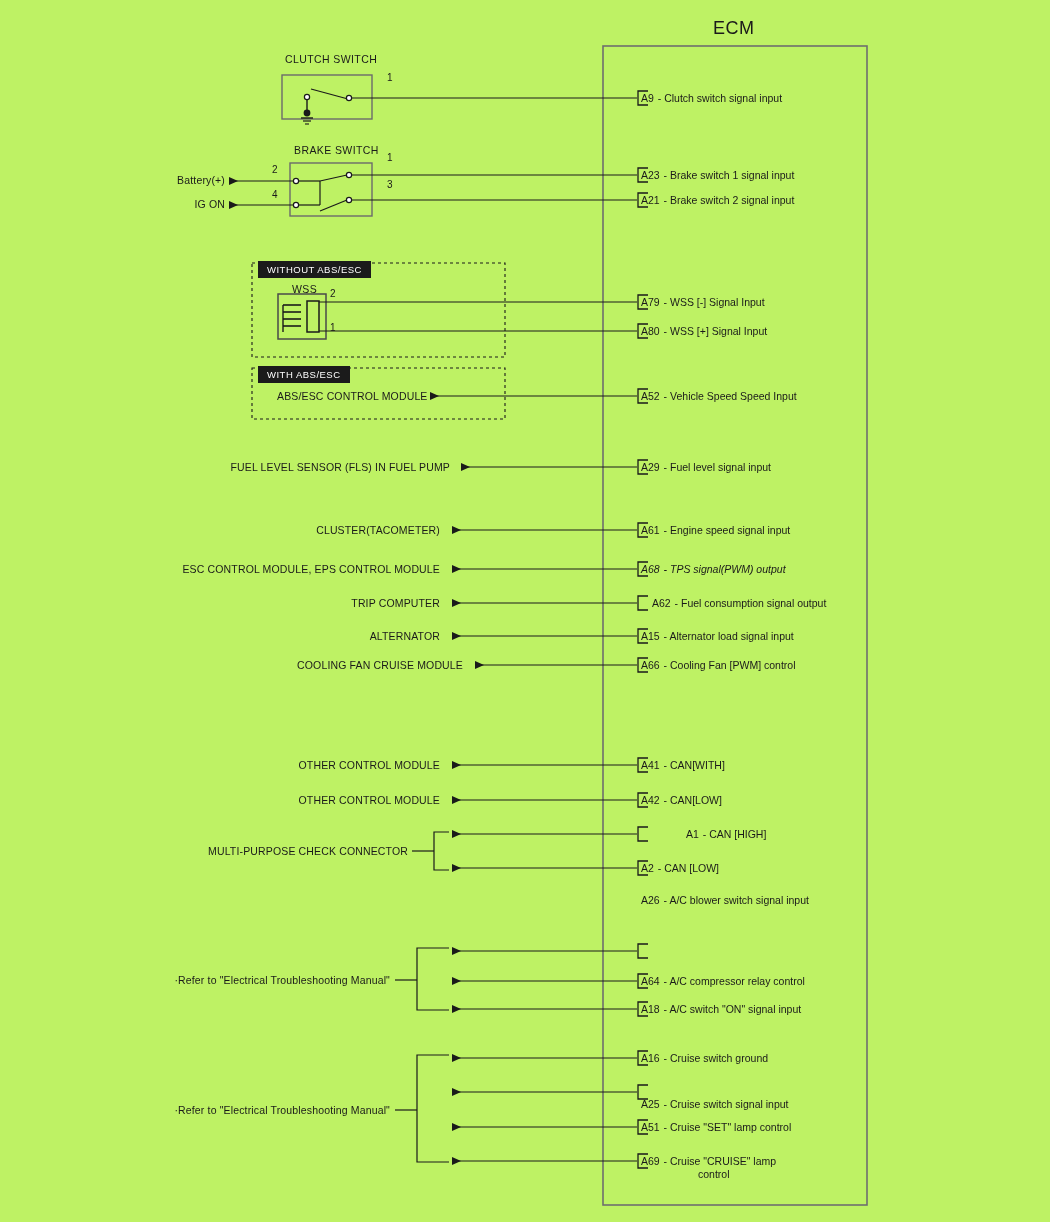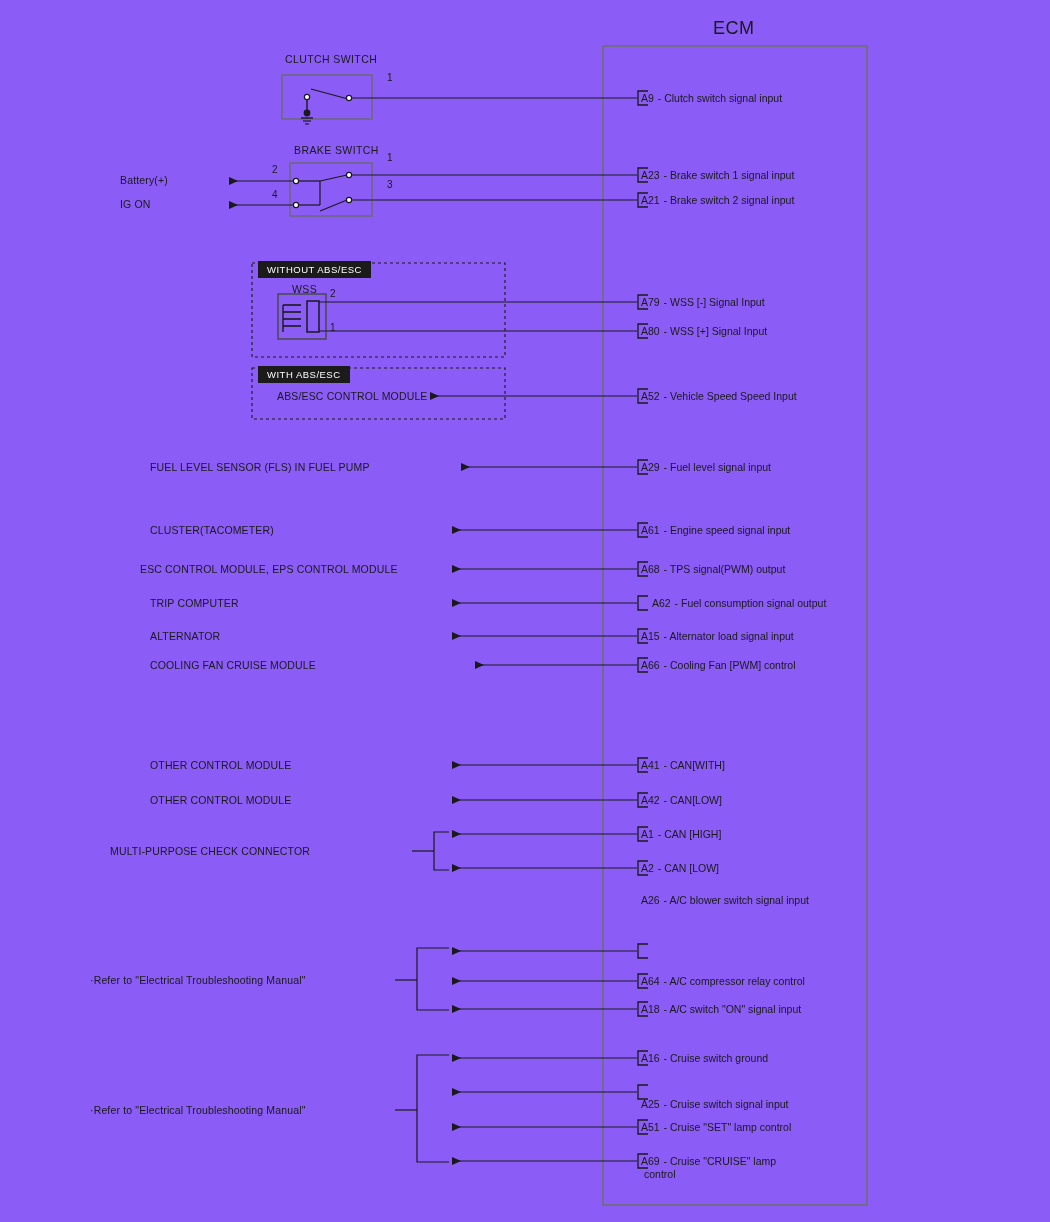--- a/index.html
+++ b/index.html
@@ -9,38 +9,38 @@
   }
   body {
     font-family: "Liberation Sans", sans-serif;
     color: #1a1a1a;
   }
   #page {
     position: relative;
     width: 1050px;
     height: 1222px;
     overflow: hidden;
-    background: #8b5cf6;
+    background: #bef264;
   }
   #svg-layer {
     position: absolute;
     left: 0;
     top: 0;
     width: 1050px;
     height: 1222px;
   }
   .lbl {
     position: absolute;
     font-size: 10.5px;
     line-height: 12px;
     letter-spacing: 0.15px;
     color: #1a1a1a;
     white-space: nowrap;
   }
-  .lbl-right { }
+  .lbl-right { text-align: right; }
   .ecm-title {
     position: absolute;
     font-size: 18px;
     letter-spacing: 0.5px;
     color: #1a1a1a;
   }
   .comp-title {
     position: absolute;
     font-size: 10.5px;
     letter-spacing: 0.4px;
@@ -253,21 +253,21 @@
     <span>- Vehicle Speed Speed Input</span>
   </div>
   <div class="pin-label" style="left:639px; top:461px;">
     <span class="pin-code">A29</span>
     <span>- Fuel level signal input</span>
   </div>
   <div class="pin-label" style="left:639px; top:524px;">
     <span class="pin-code">A61</span>
     <span>- Engine speed signal input</span>
   </div>
-  <div class="pin-label" style="left:639px; top:563px;">
+  <div class="pin-label" style="left:639px; top:563px;font-style:italic;">
     <span class="pin-code">A68</span>
     <span>- TPS signal(PWM) output</span>
   </div>
   <div class="pin-label" style="left:639px; top:597px;padding-left:11px;">
     <span class="pin-code">A62</span>
     <span>- Fuel consumption signal output</span>
   </div>
   <div class="pin-label" style="left:639px; top:630px;">
     <span class="pin-code">A15</span>
     <span>- Alternator load signal input</span>
@@ -277,21 +277,21 @@
     <span>- Cooling Fan [PWM] control</span>
   </div>
   <div class="pin-label" style="left:639px; top:759px;">
     <span class="pin-code">A41</span>
     <span>- CAN[WITH]</span>
   </div>
   <div class="pin-label" style="left:639px; top:794px;">
     <span class="pin-code">A42</span>
     <span>- CAN[LOW]</span>
   </div>
-  <div class="pin-label" style="left:639px; top:828px;">
+  <div class="pin-label" style="left:639px; top:828px;padding-left:45px;">
     <span class="pin-code">A1</span>
     <span>-  CAN [HIGH]</span>
   </div>
   <div class="pin-label" style="left:639px; top:862px;">
     <span class="pin-code">A2</span>
     <span>-  CAN [LOW]</span>
   </div>
   <div class="pin-label" style="left:639px; top:894px;">
     <span class="pin-code">A26</span>
     <span>- A/C blower switch signal input</span>
@@ -313,15 +313,15 @@
     <span>- Cruise switch signal input</span>
   </div>
   <div class="pin-label" style="left:639px; top:1121px;">
     <span class="pin-code">A51</span>
     <span>- Cruise "SET" lamp control</span>
   </div>
   <div class="pin-label" style="left:639px; top:1155px;">
     <span class="pin-code">A69</span>
     <span>- Cruise "CRUISE" lamp</span>
   </div>
-  <div class="pin-label" style="left:644px; top:1168px;">control</div>
+  <div class="pin-label" style="left:698px; top:1168px;">control</div>
 
 </div>
 
 </body></html>

